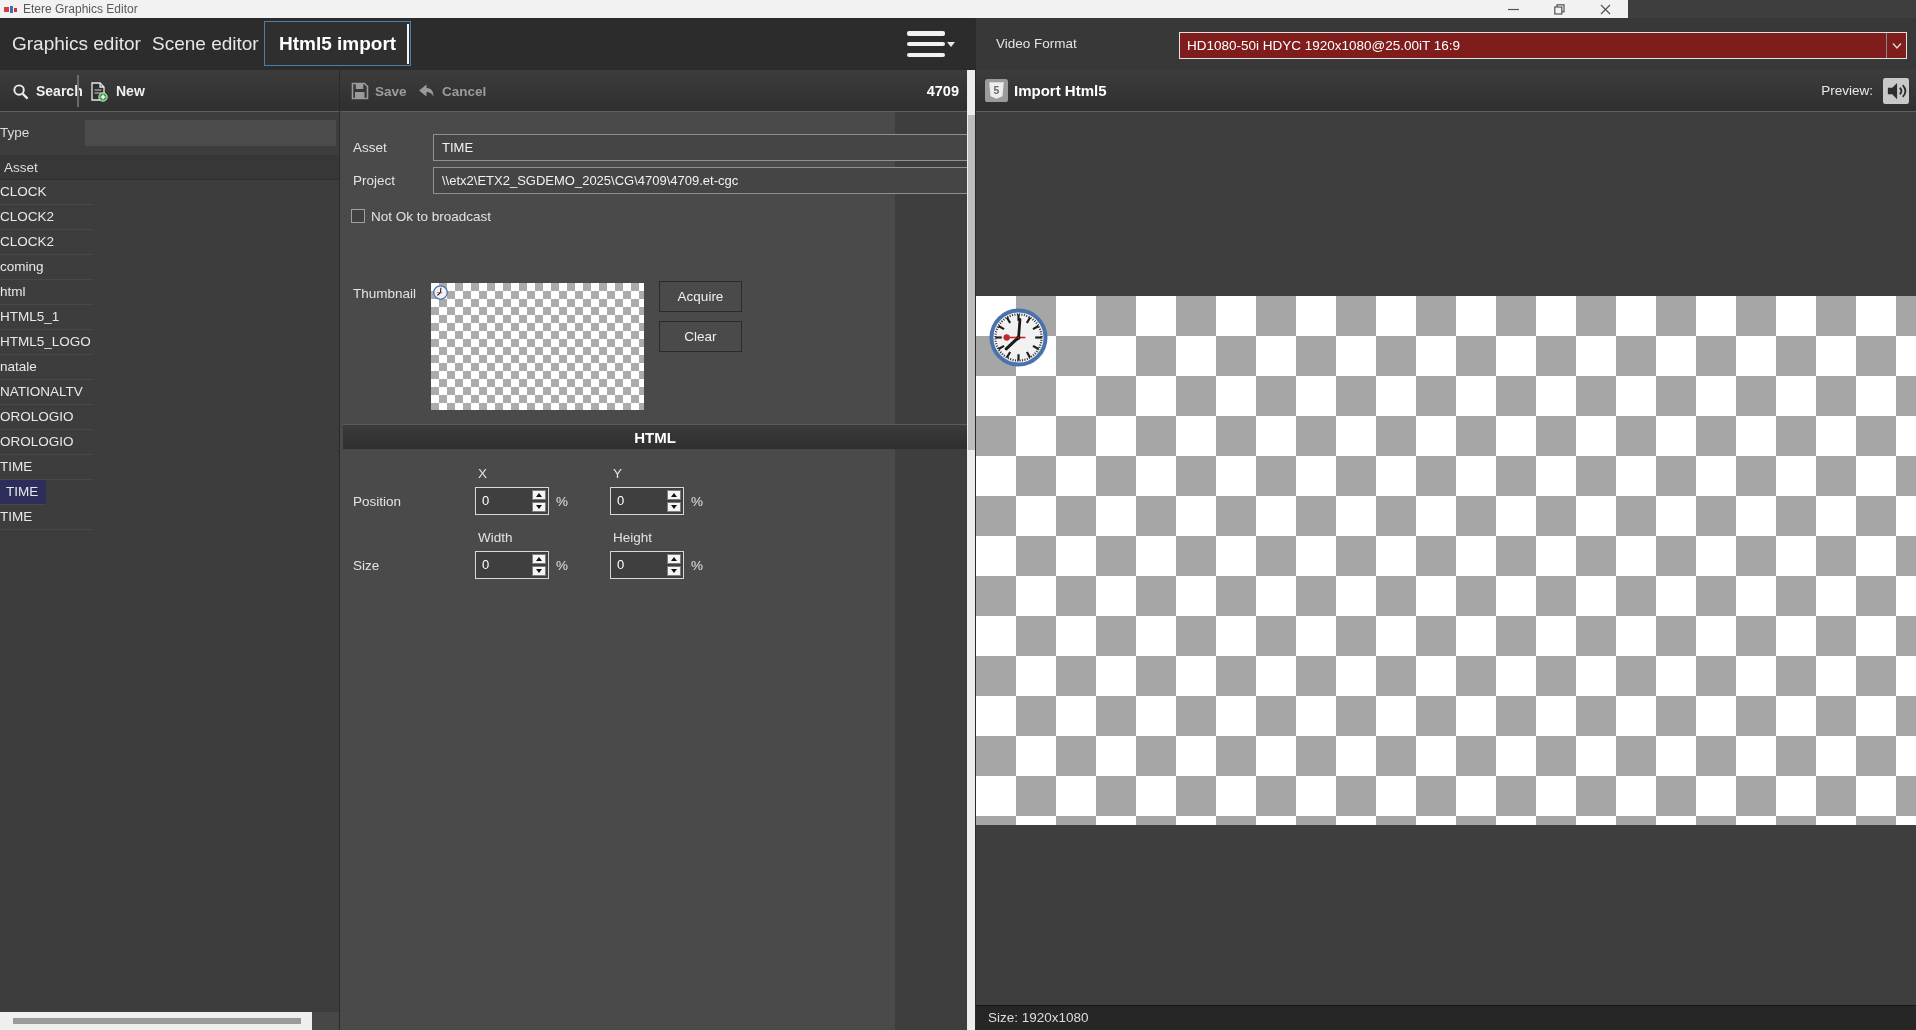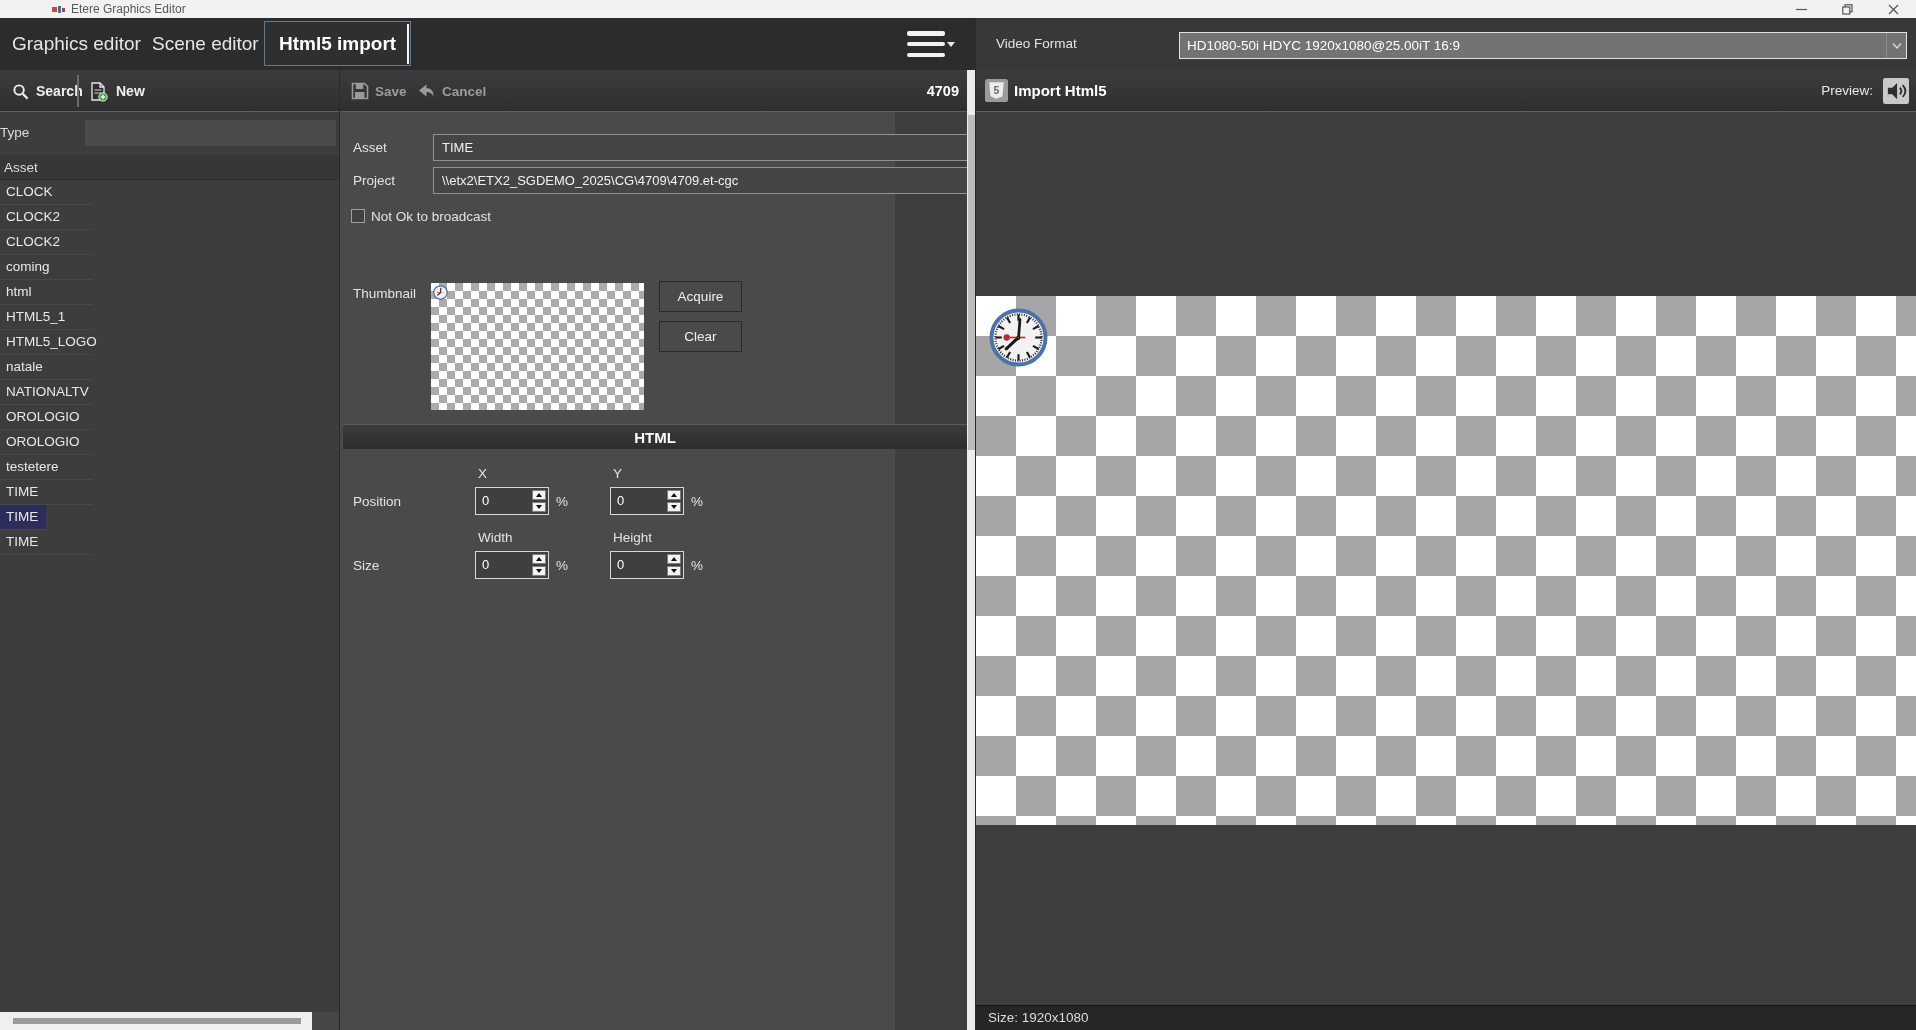--- a/index.html
+++ b/index.html
@@ -1,22 +1,22 @@
 <!DOCTYPE html>
 <html><head>
 <meta charset="utf-8">
 <style>
   * { margin:0; padding:0; box-sizing:border-box; }
   html,body { width:1916px; height:1030px; overflow:hidden; background:#3e3e3e;
     font-family:"Liberation Sans", sans-serif; }
   #app { position:relative; width:1916px; height:1030px; }
 
   
-  #titlebar { position:absolute; left:0; top:0; width:1916px; height:18px;
-    background:#f2f2f2; display:flex; align-items:center;padding-left:48px; }
+  #titlebar { position:absolute; left:0; top:0; width:1628px; height:18px;
+    background:#f2f2f2; display:flex; align-items:center; }
   #titlebar .app-title { font-size:12px; color:#595959; margin-left:6px; }
   #titlebar .win-controls { position:absolute; right:0; top:0; height:18px; display:flex; }
   .win-btn { width:46px; height:18px; display:flex; align-items:center; justify-content:center; }
 
   
   #tabbar { position:absolute; left:0; top:18px; width:975px; height:52px; background:#2c2c2c; }
   .tab { position:absolute; top:0; height:52px; line-height:52px; color:#e6e6e6;
     font-size:19px; padding:0 4px; cursor:default; }
   .tab.active { top:3px; height:45px; line-height:43px; font-weight:bold; color:#fff;
     border:1px solid #4d7ea8; background:#2f2f2f; padding:0 14px; }
@@ -36,21 +36,21 @@
   #left-toolbar .divider { position:absolute; left:77px; top:5px; width:2px; height:32px; background:#6a6a6a; }
   #type-label { position:absolute; left:0; top:50px; height:26px; line-height:26px;
     color:#dcdcdc; font-size:13.5px; }
   #type-input { position:absolute; left:85px; top:50px; width:251px; height:26px;
     background:#4b4b4b; border:none; outline:none; color:#eee; font-size:13px; padding:0 6px;
     font-family:"Liberation Sans",sans-serif; }
   #list-header { position:absolute; left:0; top:85px; width:339px; height:25px; line-height:25px;
     background:#373737; border-bottom:1px solid #2e2e2e; color:#dedede; font-size:13.5px; padding-left:4px; }
   #asset-list { position:absolute; left:0; top:110px; width:339px; }
   .lrow { height:25px; line-height:24px; font-size:13.5px; color:#e8e8e8; }
-  .lrow .cell { display:inline-block; width:93px; height:25px; padding-left:6px;
+  .lrow .cell { display:inline-block; width:93px; height:25px; 
     border-bottom:1px solid #484848; overflow:visible; white-space:nowrap; }
   .lrow.sel .cell { width:auto; min-width:40px; padding:0 8px 0 6px; background:#2d2d5c; }
   #left-hscroll { position:absolute; left:0; top:942px; width:339px; height:18px; background:#efefef; }
   #left-hscroll .thumb { position:absolute; left:13px; top:6px; width:288px; height:6px; background:#9a9a9a; }
   #left-hscroll .corner { position:absolute; left:312px; top:0; width:27px; height:18px; background:#474747; }
 
   
   #mid-panel { position:absolute; left:339px; top:70px; width:556px; height:960px;
     background:#4a4a4a; border-left:1px solid #2a2a2a; }
   #mid-toolbar { position:absolute; left:0; top:0; width:627px; height:42px; }
@@ -85,21 +85,21 @@
     border-top:4.5px solid #111; }
   #mid-vscroll { position:absolute; left:627px; top:0; width:9px; height:960px; background:#ededed; }
   #mid-vscroll .thumb { position:absolute; left:1px; top:45px; width:7px; height:335px; background:#bdbdbd; }
 
   
   #right-panel { position:absolute; left:975px; top:18px; width:941px; height:1012px;
     background:#3e3e3e; border-left:1px solid #2a2a2a;padding-left:20px; }
   #video-row { position:absolute; left:0; top:0; width:941px; height:52px; background:#383838; }
   #video-row .flabel { left:20px; top:18px; }
   #video-format-select { position:absolute; left:203px; top:14px; width:728px; height:27px;
-    background:#737373; border:1px solid #e2e2e2; color:#fff; font-size:13.5px; line-height:25px;
+    background:#7f1d1d; border:1px solid #e2e2e2; color:#fff; font-size:13.5px; line-height:25px;
     padding:0 24px 0 7px; white-space:nowrap; overflow:hidden; }
   #video-format-select .chev { position:absolute; right:0; top:0; width:20px; height:25px;
     border-left:1px solid #8a8a8a; display:flex; align-items:center; justify-content:center; }
   #import-toolbar { position:absolute; left:0; top:52px; width:941px; height:42px; }
   #import-title { position:absolute; left:38px; top:0; height:42px; line-height:42px;
     color:#fff; font-size:15px; font-weight:bold; }
   #preview-label { position:absolute; right:44px; top:0; height:42px; line-height:42px;
     color:#e8e8e8; font-size:13.5px; }
   #preview-audio-btn { position:absolute; right:8px; top:8px; width:26px; height:26px; }
   #canvas { position:absolute; left:0; top:278px; width:941px; height:529px; background-color:#fff;
@@ -188,21 +188,20 @@
       <div class="lrow"><span class="cell">CLOCK2</span></div>
       <div class="lrow"><span class="cell">CLOCK2</span></div>
       <div class="lrow"><span class="cell">coming</span></div>
       <div class="lrow"><span class="cell">html</span></div>
       <div class="lrow"><span class="cell">HTML5_1</span></div>
       <div class="lrow"><span class="cell">HTML5_LOGO</span></div>
       <div class="lrow"><span class="cell">natale</span></div>
       <div class="lrow"><span class="cell">NATIONALTV</span></div>
       <div class="lrow"><span class="cell">OROLOGIO</span></div>
       <div class="lrow"><span class="cell">OROLOGIO</span></div>
-      <div class="lrow"><span class="cell">testetere</span></div>
       <div class="lrow"><span class="cell">TIME</span></div>
       <div class="lrow sel"><span class="cell">TIME</span></div>
       <div class="lrow"><span class="cell">TIME</span></div>
     </div>
     <div id="left-hscroll">
       <div class="thumb"></div>
       <div class="corner"></div>
     </div>
   </div>
 

